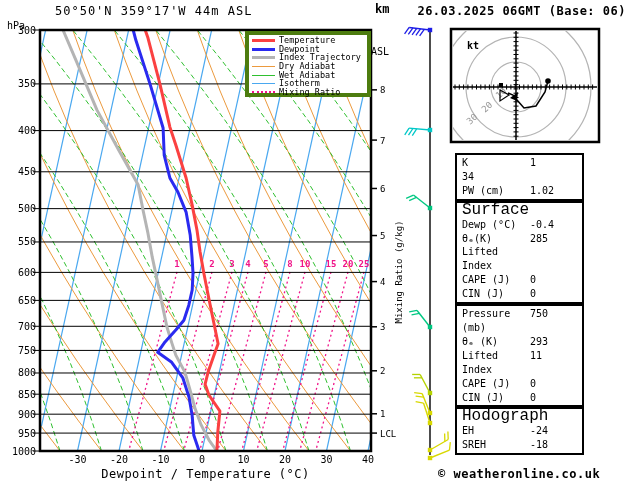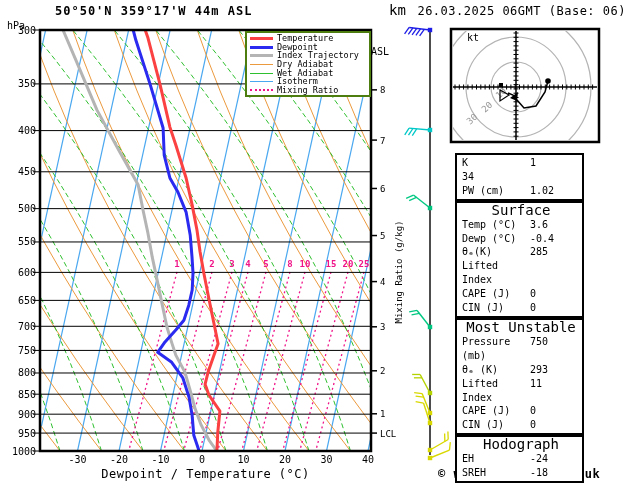--- a/index.html
+++ b/index.html
@@ -1,41 +1,41 @@
 <!DOCTYPE html>
 <html><head>
 <meta charset="utf-8">
 <style>
   html,body{margin:0;padding:0;background:#fff;}
   #screen{position:relative;width:629px;height:486px;background:#ffffff;overflow:hidden;
           font-family:"DejaVu Sans Mono","DejaVu Sans",monospace;color:#000;}
   #chart{position:absolute;left:0;top:0;}
   .t{position:absolute;white-space:pre;}
   .hpa{left:7px;top:4px;font-size:10px;margin-top:16px;}
-  .title{left:55px;top:4px;font-size:12px;font-weight:bold;letter-spacing:1px;}
-  .datetime{right:3px;top:4px;font-size:12px;font-weight:normal;letter-spacing:0.5px;}
-  .km{left:389px;top:2px;font-size:14px;}
+  .title{left:55px;top:4px;font-size:12px;font-weight:normal;letter-spacing:1px;}
+  .datetime{right:3px;top:4px;font-size:12px;font-weight:bold;letter-spacing:0.5px;}
+  .km{left:375px;top:2px;font-size:12px;font-weight:bold;}
   .asl{left:371px;top:14px;font-size:10px;margin-top:32px;}
-  .kt{left:456px;top:32px;font-size:10px;font-weight:normal;padding-left:11px;}
+  .kt{left:456px;top:40px;font-size:10px;font-weight:bold;padding-left:11px;}
   .xlabel{left:40px;top:467px;width:331px;text-align:center;font-size:12px;letter-spacing:0.5px;}
   .mixlabel{left:345px;top:266px;width:110px;height:12px;text-align:center;font-size:9px;
             transform:rotate(-90deg);}
   .copyright{left:438px;top:467px;font-size:12px;font-weight:bold;letter-spacing:0.5px;}
   #legend{position:absolute;left:245px;top:31px;width:126px;height:66px;background:#fff;
-          border:2px solid #4d7c0f;box-sizing:border-box;padding:1px 0 0 3px;z-index:5;}
+          border:4px solid #4d7c0f;box-sizing:border-box;padding:1px 0 0 3px;z-index:5;}
   .lrow{display:flex;align-items:center;height:8.7px;}
   .lswatch{width:23px;margin-right:4px;flex:none;}
   .llabel{font-size:8.5px;line-height:8.7px;}
   #tables{position:absolute;left:455px;top:153px;width:129px;z-index:5;}
   .box{border:2px solid #000;background:#fff;box-sizing:border-box;margin-bottom:0px;
        padding:1px 2px 1px 5px;}
   .trow{display:flex;font-size:10px;line-height:13.9px;}
   .tlbl{width:68px;flex:none;}
   .tval{flex:1;}
-  .thead{text-align:center;font-size:14px;line-height:13.9px;}
+  .thead{font-size:16px;line-height:13.9px;font-family:Liberation Mono, monospace;}
 </style>
 </head>
 <body>
 
 <div id="screen">
   <svg id="chart" width="629" height="486">
       <defs>
         <clipPath id="pc">
           <rect x="40" y="30" width="331" height="421"></rect>
         </clipPath>
@@ -368,45 +368,40 @@
           <span class="tval">34</span>
         </div>
         <div class="trow">
           <span class="tlbl">PW (cm)</span>
           <span class="tval">1.02</span>
         </div>
       </div>
       <div class="box">
         <div class="thead">Surface</div>
         <div class="trow">
-          <span class="tlbl">Temp (°C)</span>
-          <span class="tval">3.6</span>
-        </div>
-        <div class="trow">
           <span class="tlbl">Dewp (°C)</span>
           <span class="tval">-0.4</span>
         </div>
         <div class="trow">
           <span class="tlbl">θₑ(K)</span>
           <span class="tval">285</span>
         </div>
         <div class="trow">
           <span class="tlbl">Lifted Index</span>
         </div>
         <div class="trow">
           <span class="tlbl">CAPE (J)</span>
           <span class="tval">0</span>
         </div>
         <div class="trow">
           <span class="tlbl">CIN (J)</span>
           <span class="tval">0</span>
         </div>
       </div>
       <div class="box">
-        <div class="thead">Most Unstable</div>
         <div class="trow">
           <span class="tlbl">Pressure (mb)</span>
           <span class="tval">750</span>
         </div>
         <div class="trow">
           <span class="tlbl">θₑ (K)</span>
           <span class="tval">293</span>
         </div>
         <div class="trow">
           <span class="tlbl">Lifted Index</span>

